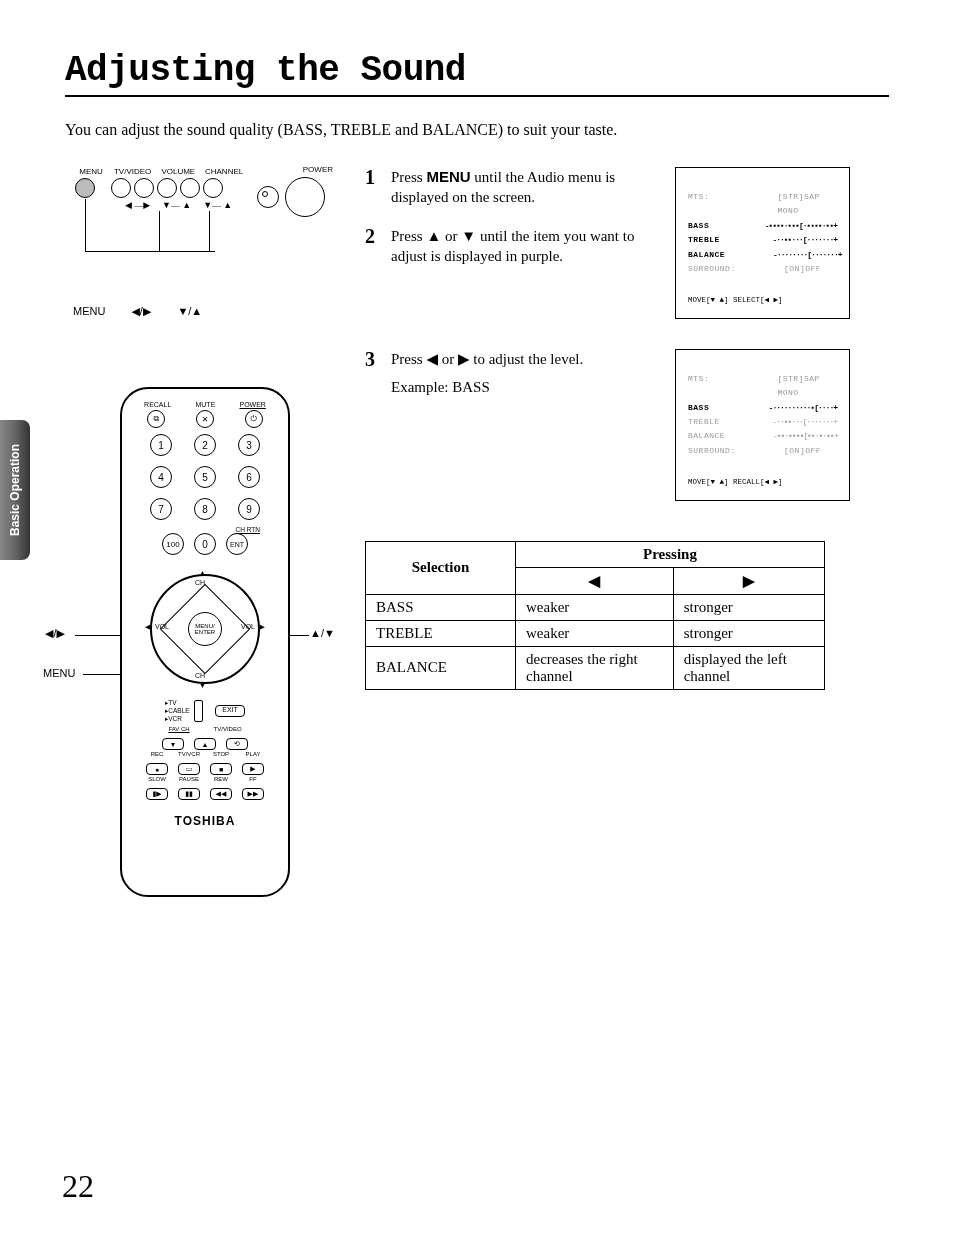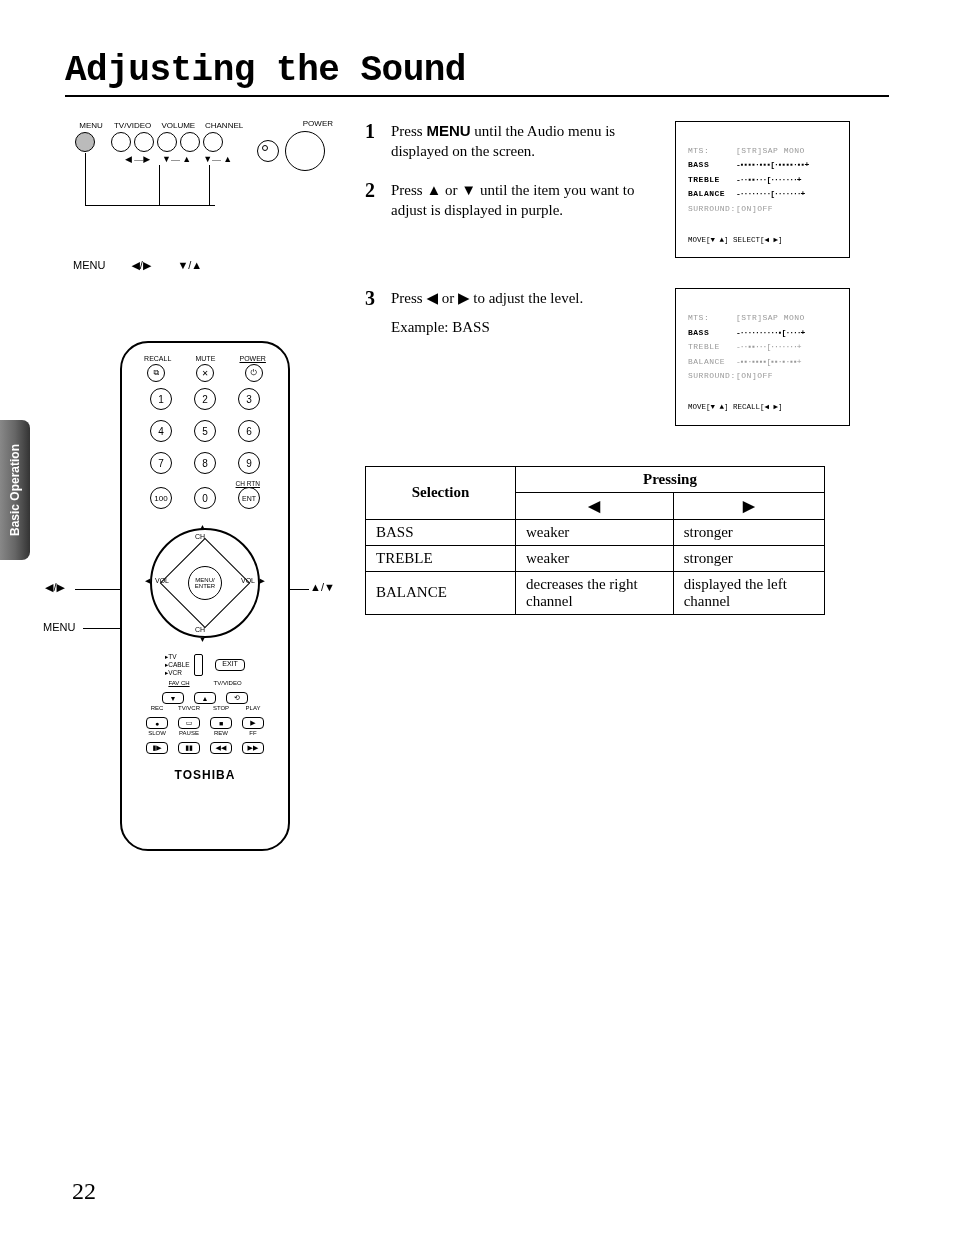--- a/index.html
+++ b/index.html
@@ -238,21 +238,21 @@
     width: 175px;
     border: 1.5px solid #000;
     padding: 22px 12px 10px 12px;
     font-family: "Courier New", monospace;
     font-size: 8px;
     color: #999;
     line-height: 1.8;
     letter-spacing: 0.5px;
   }
   .osd .active { color: #000; font-weight: bold; }
-  .osd-row { display: flex; }
+  .osd-row { display: flex; gap: 48px; }
   .osd-row .k { width: 48px; }
   .osd-foot {
     margin-top: 18px;
     font-size: 7.5px;
     color: #000;
     letter-spacing: 0;
   }
   .slider {
     letter-spacing: -1px;
   }
@@ -281,31 +281,32 @@
     font-weight: bold;
     text-align: center;
   }
   table.sel th.selhead {
     width: 150px;
   }
   table.sel .arrow-cell { text-align: center; font-family: Arial, sans-serif; }
 
   .page-num {
     position: absolute;
-    left: 72px;
+    left: 62px;
     bottom: 30px;
-    font-size: 24px;
+    font-size: 32px;
   }
 </style>
 </head>
 <body>
 
 <div class="page">
   <h1 class="page-title">Adjusting the Sound</h1>
   <hr class="title-rule">
+  <p class="intro">You can adjust the sound quality (BASS, TREBLE and BALANCE) to suit your taste.</p>
 
   <div class="side-tab">Basic Operation</div>
 
   <div class="content-row">
 
     <div class="left-col">
 
       <div class="tv-panel">
         <div style="position:absolute; right:2px; top:-2px; font-family:Arial; font-size:8px;">POWER</div>
         <div style="display:flex; align-items:flex-start;">
@@ -374,21 +375,21 @@
             <span class="r-btn">2</span>
             <span class="r-btn">3</span>
             <span class="r-btn">4</span>
             <span class="r-btn">5</span>
             <span class="r-btn">6</span>
             <span class="r-btn">7</span>
             <span class="r-btn">8</span>
             <span class="r-btn">9</span>
           </div>
           <div style="text-align:right; padding-right:18px; font-size:6.5px; text-decoration:underline;">CH RTN</div>
-          <div class="r-row" style="justify-content:center; gap:22px;">
+          <div class="r-row" style="justify-content:center; gap:10px;">
             <span class="r-btn" style="font-size:8px;">100</span>
             <span class="r-btn">0</span>
             <span class="r-btn" style="font-size:7px;">ENT</span>
           </div>
 
           <div class="dpad-wrap">
             <div class="dpad-outer"></div>
             <div class="dpad-parallelogram"></div>
             <div class="dpad-center">
               <span>MENU/</span>

